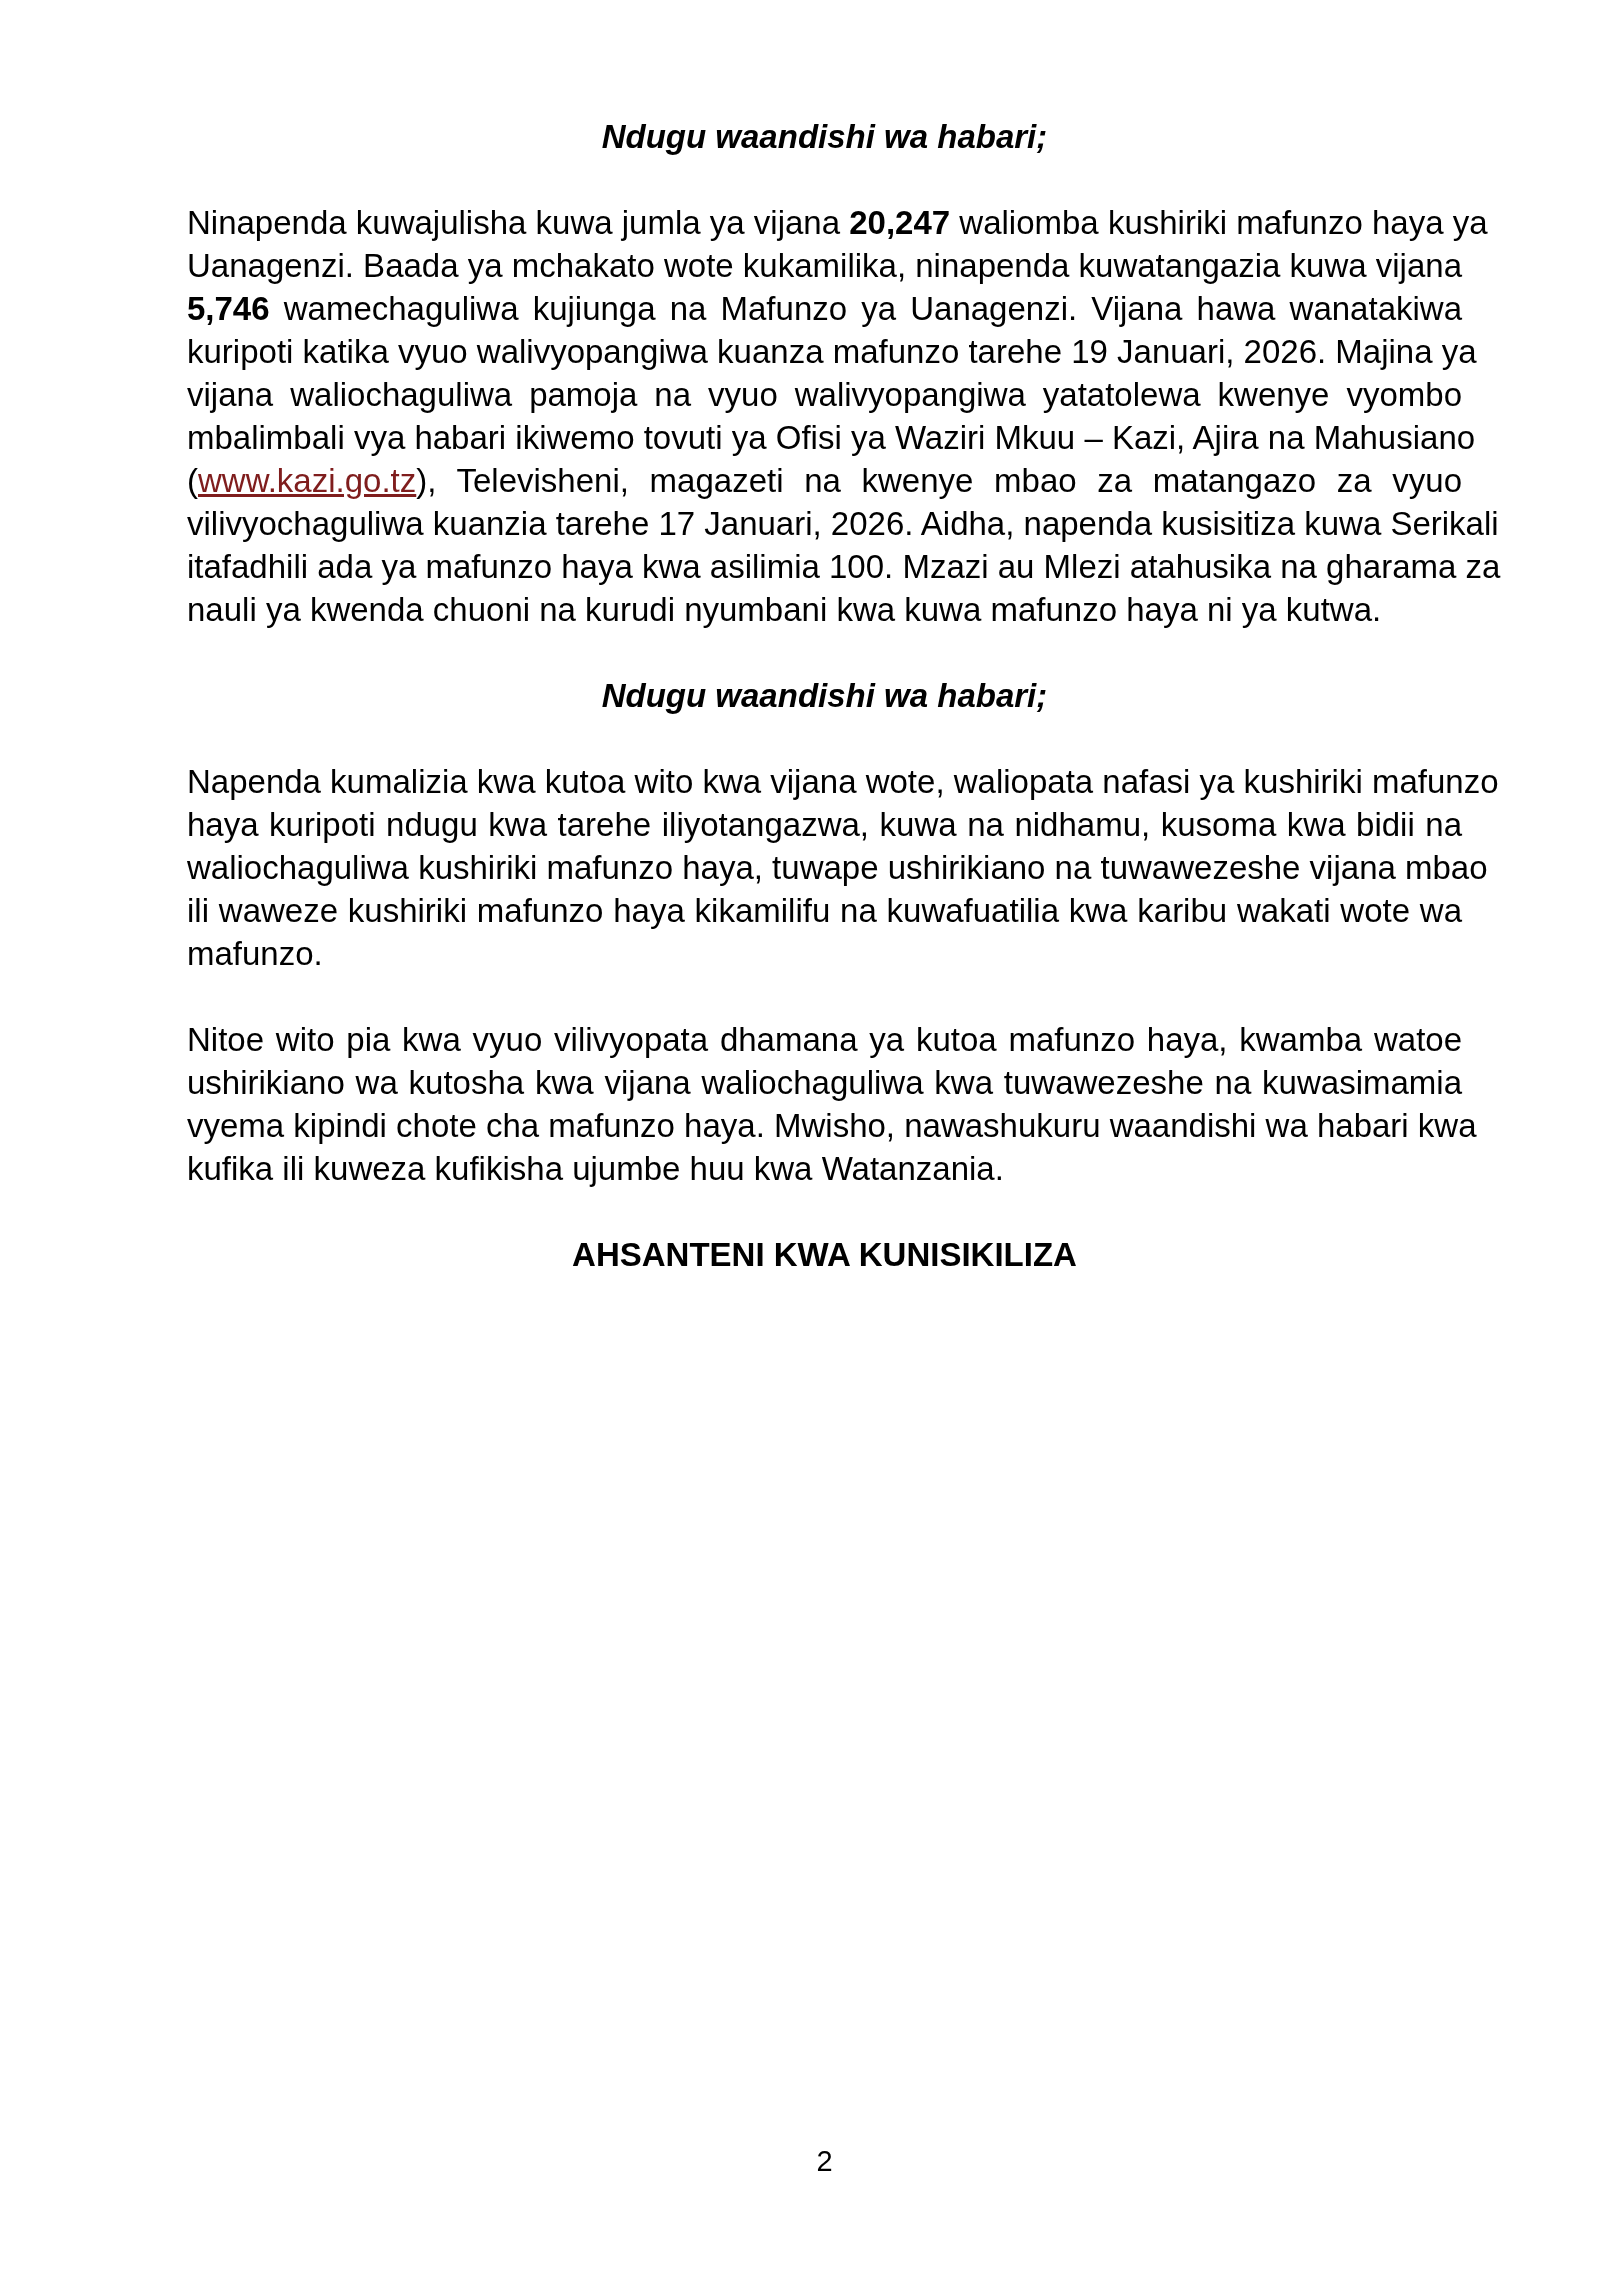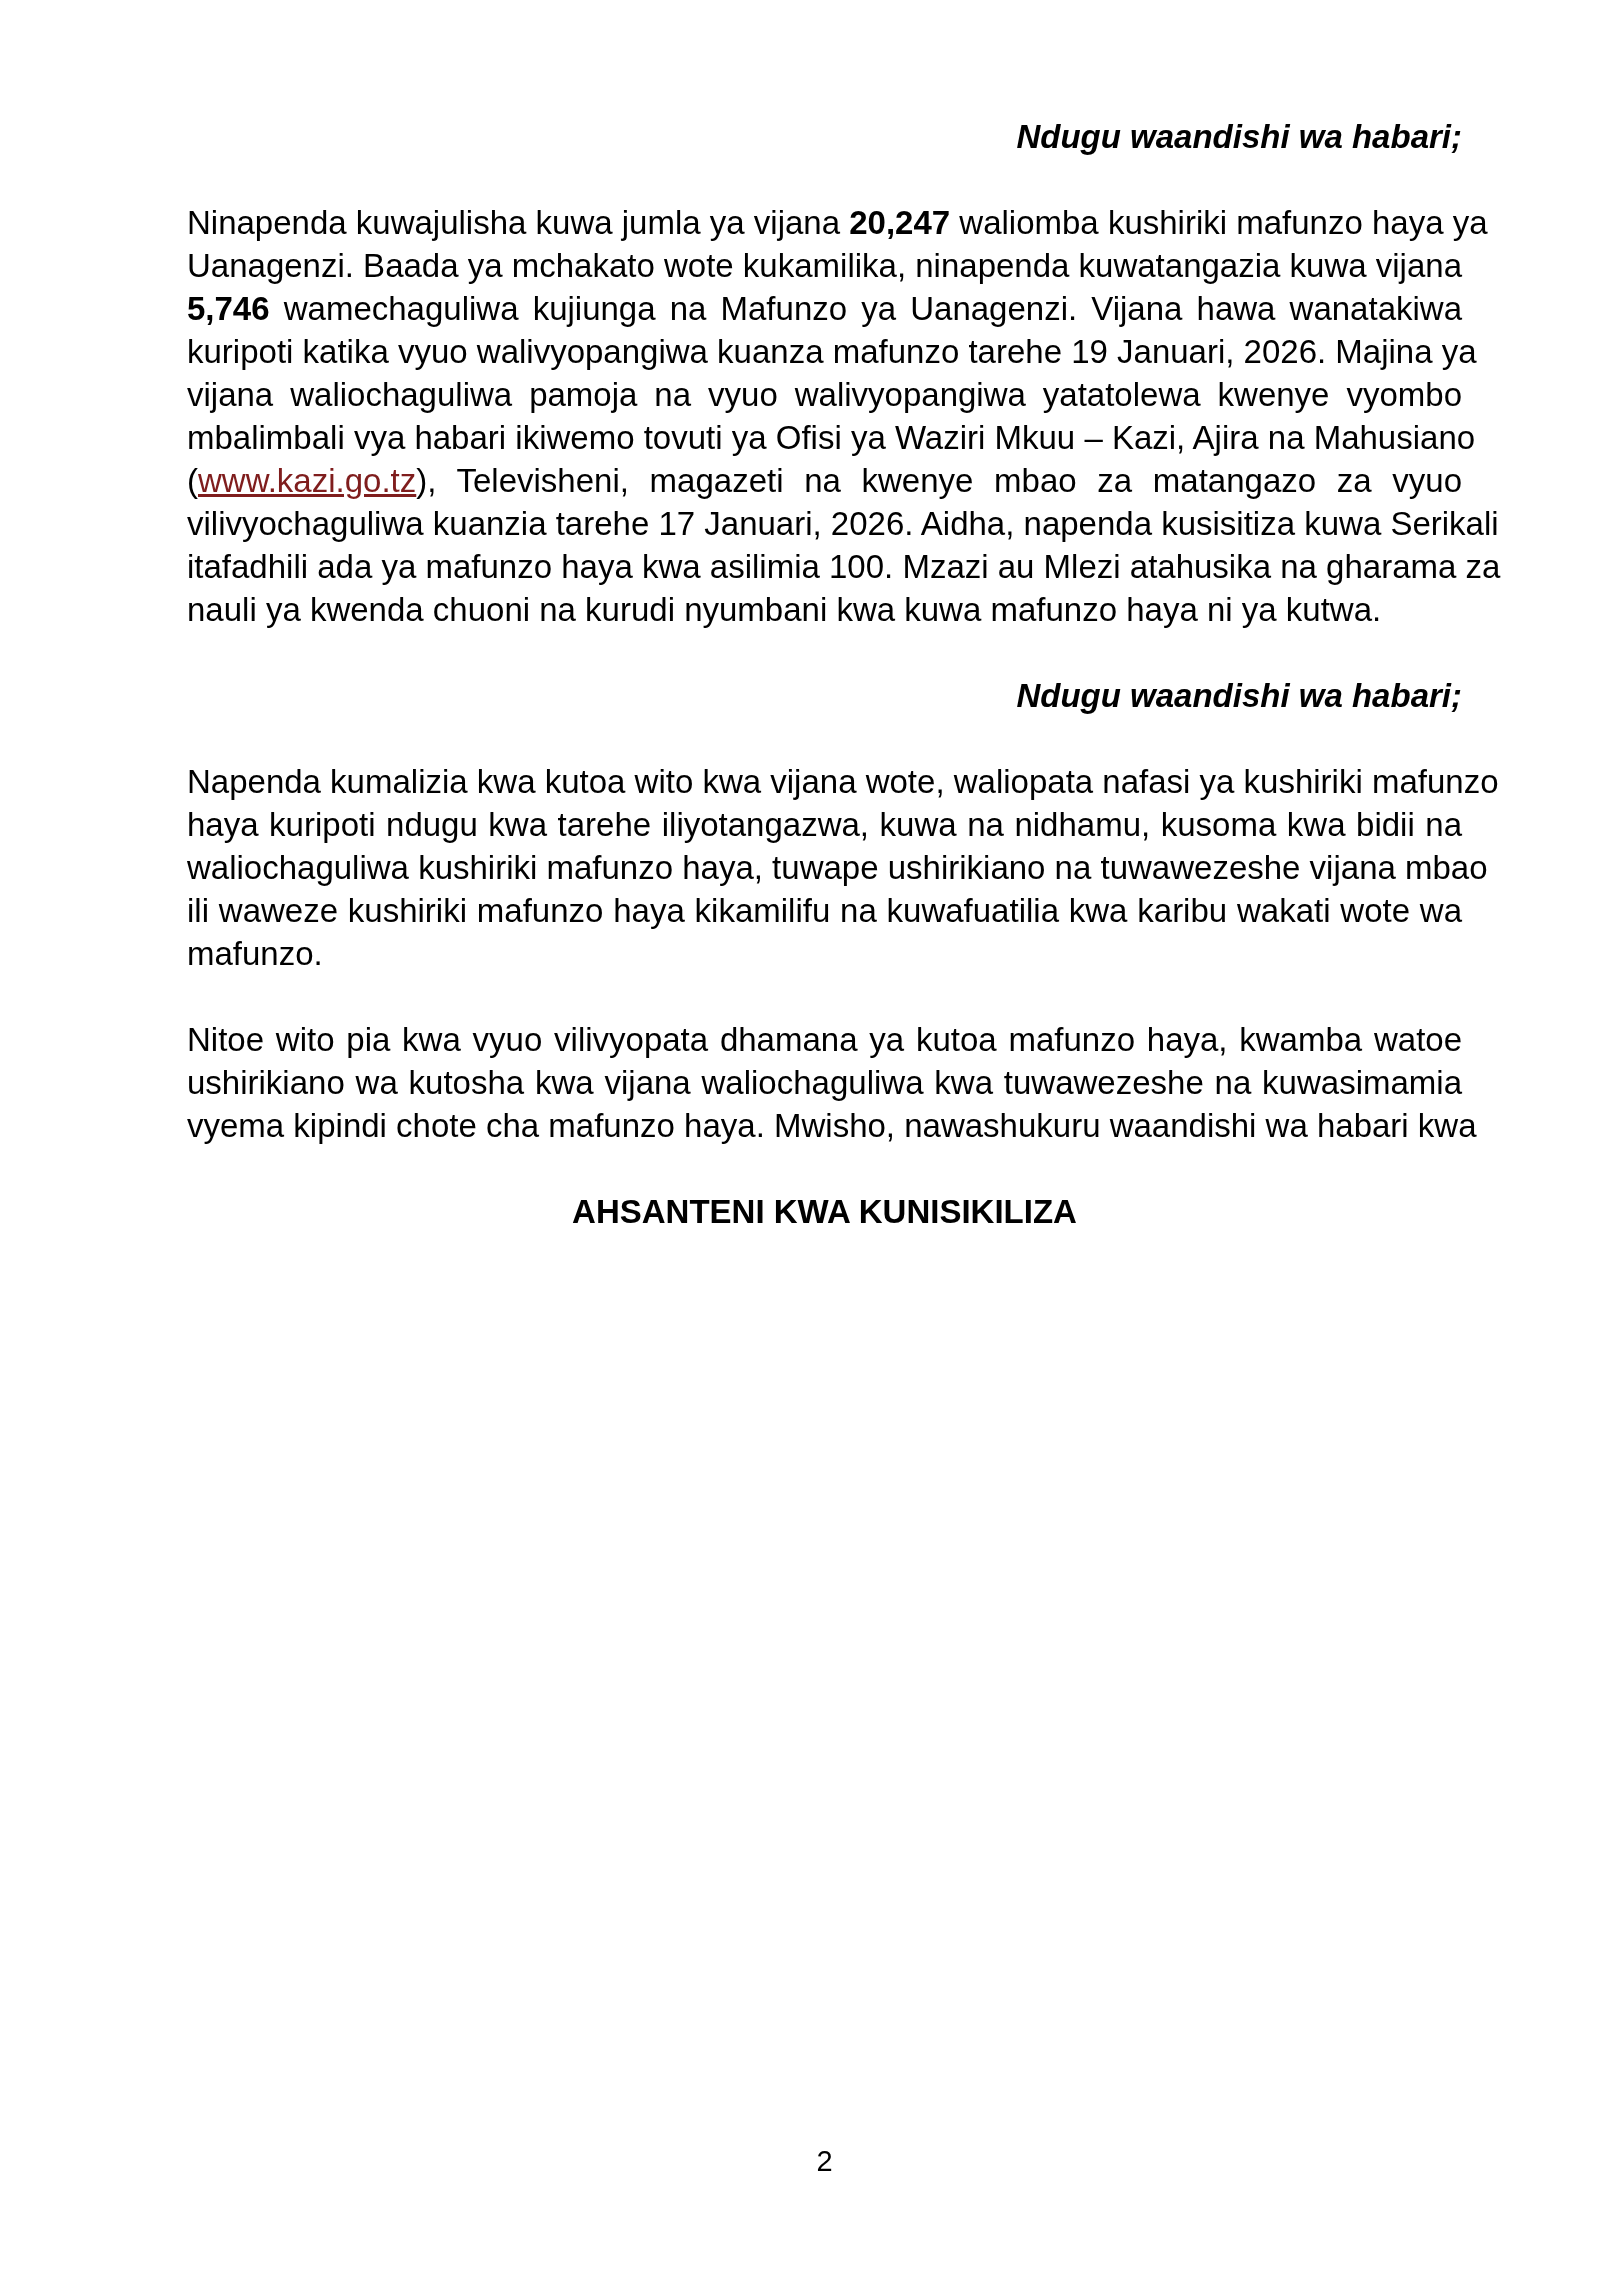--- a/index.html
+++ b/index.html
@@ -17,21 +17,21 @@
     top: 115px;
     width: 1275px;
     font-size: 33px;
     line-height: 43px;
   }
   .block { margin-bottom: 43px; }
   .block:last-child { margin-bottom: 0; }
   .salutation {
     font-weight: bold;
     font-style: italic;
-    text-align: right;
+    text-align: center;
   }
   .line {
     white-space: nowrap;
     text-align: justify;
     text-align-last: justify;
   }
   .line.last-line {
     text-align: center;
     text-align-last: left;
   }
@@ -84,20 +84,21 @@
     <div class="line">haya kuripoti ndugu kwa tarehe iliyotangazwa, kuwa na nidhamu, kusoma kwa bidii na</div>
     <div class="line">waliochaguliwa kushiriki mafunzo haya, tuwape ushirikiano na tuwawezeshe vijana mbao</div>
     <div class="line">ili waweze kushiriki mafunzo haya kikamilifu na kuwafuatilia kwa karibu wakati wote wa</div>
     <div class="line last-line">mafunzo.</div>
   </div>
 
   <div class="block">
     <div class="line">Nitoe wito pia kwa vyuo vilivyopata dhamana ya kutoa mafunzo haya, kwamba watoe</div>
     <div class="line">ushirikiano wa kutosha kwa vijana waliochaguliwa kwa tuwawezeshe na kuwasimamia</div>
     <div class="line">vyema kipindi chote cha mafunzo haya. Mwisho, nawashukuru waandishi wa habari kwa</div>
+    <div class="line last-line">kufika ili kuweza kufikisha ujumbe huu kwa Watanzania.</div>
   </div>
 
   <div class="block closing">AHSANTENI KWA KUNISIKILIZA</div>
 
 </div>
 
 <div class="page-number">2</div>
 
 
 </body></html>

